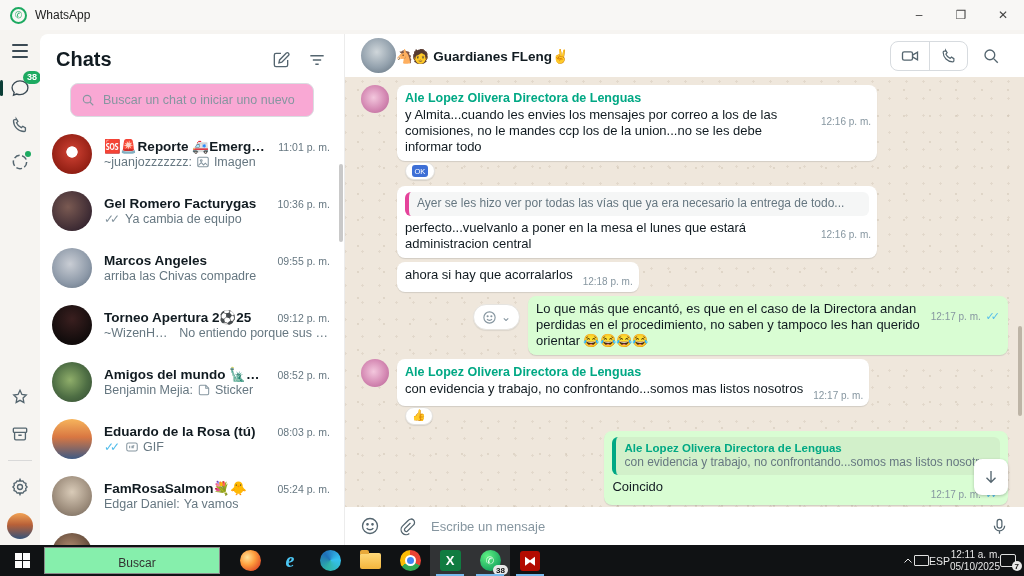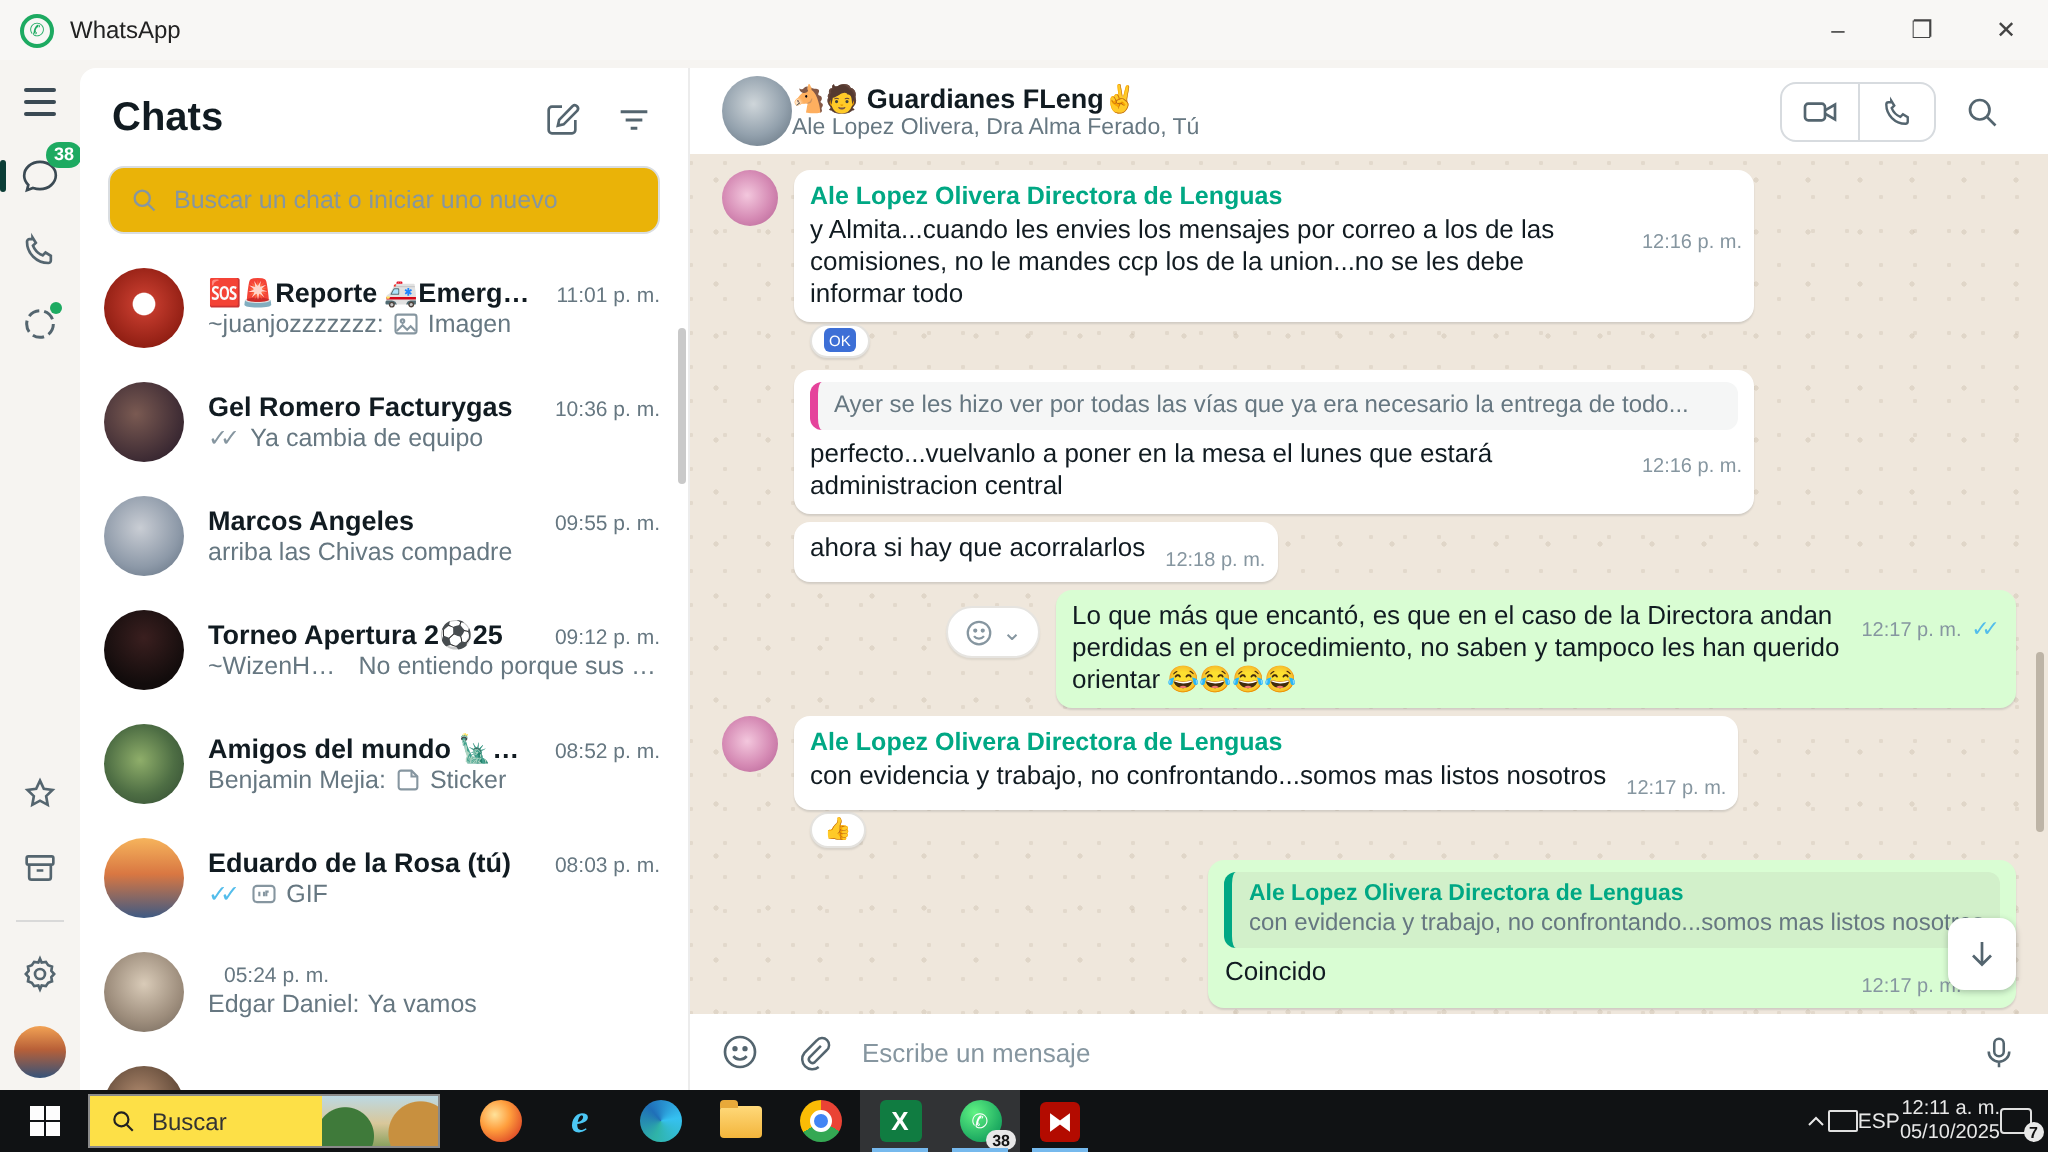--- a/index.html
+++ b/index.html
@@ -30,21 +30,21 @@
   .rail-avatar { width:26px; height:26px; border-radius:50%; background:linear-gradient(180deg,#f2a254 0%,#b86038 45%,#35537a 100%); }
   .menu-bars { display:flex; flex-direction:column; gap:4px; }
   .menu-bars i { display:block; width:16px; height:1.8px; background:#3b4a54; border-radius:1px; }
 
   
   .panel { width:305px; flex:0 0 auto; background:#fff; margin-top:4px; border-radius:8px 0 0 0;
            border-right:1px solid #ececec; display:flex; flex-direction:column; min-height:0; position:relative; }
   .panel-head { display:flex; align-items:center; padding:14px 16px 6px; }
   .panel-title { font-size:20px; font-weight:bold; color:#111b21; flex:1; }
   .panel-head .hic { width:22px; height:22px; margin-left:14px; color:#54656f; display:flex; align-items:center; justify-content:center; }
-  .search-box { margin:6px 14px 8px; height:34px; border:1px solid #d9dde1; border-radius:8px; background:#eab308;
+  .search-box { margin:6px 30px 8px; height:34px; border:1px solid #d9dde1; border-radius:8px; background:#f9a8d4;
                 display:flex; align-items:center; padding:0 10px; gap:8px; }
   .search-box svg { width:14px; height:14px; color:#8696a0; flex:0 0 auto; }
   .search-input { border:none; outline:none; flex:1; font-size:12.5px; color:#3b4a54; font-family:inherit; background:transparent; }
   .search-input::placeholder { color:#8696a0; }
   .rows { flex:1; overflow:hidden; position:relative; }
   .chat-row { height:57px; display:flex; align-items:center; padding:0 14px 0 12px; gap:12px; cursor:pointer; }
   .avatar { width:40px; height:40px; border-radius:50%; flex:0 0 auto; }
   .av0 { background:radial-gradient(circle at 50% 45%, #fff 18%, #c0392b 20%, #8e1d12 75%, #5f0e06 100%); }
   .av1 { background:radial-gradient(circle at 40% 40%, #7a5a52 0%, #3c2a33 70%, #241822 100%); }
   .av2 { background:radial-gradient(circle at 45% 40%, #c9cdd4 0%, #8d99a8 60%, #5c6b7c 100%); }
@@ -109,22 +109,22 @@
   .composer { height:38px; flex:0 0 auto; background:#fff; display:flex; align-items:center; padding:0 14px; gap:14px; }
   .comp-ic { width:22px; height:22px; color:#54656f; display:flex; align-items:center; justify-content:center; cursor:pointer; }
   .comp-input { flex:1; border:none; outline:none; font-size:13px; color:#3b4a54; font-family:inherit; }
   .comp-input::placeholder { color:#8696a0; }
 
   
   .taskbar { height:31px; flex:0 0 auto; background:#101214; display:flex; align-items:stretch; color:#e8e8e8; }
   .start { width:44px; display:flex; align-items:center; justify-content:center; }
   .win-logo { display:grid; grid-template-columns:7px 7px; grid-template-rows:7px 7px; gap:1px; }
   .win-logo i { background:#fdfdfd; }
-  .tb-search { width:176px; background:#fde047; display:flex; align-items:center; margin:2px 0; border:1px solid #8a8a8a;
-               color:#222; gap:8px; padding-left:10px; position:relative; overflow:hidden; }
+  .tb-search { width:176px; background:#86efac; display:flex; align-items:center; margin:2px 0; border:1px solid #8a8a8a;
+               color:#222; gap:8px; padding-left:10px; position:relative; overflow:hidden;flex-direction:column; }
   .tb-search svg { width:13px; height:13px; color:#222; }
   .tb-search-label { font-size:12px; color:#333; flex:1; }
   .tb-search-img { width:58px; height:100%; background:
       radial-gradient(circle at 20% 80%, #3f7a3a 0 28%, transparent 29%),
       radial-gradient(circle at 85% 75%, #c8903f 0 30%, transparent 31%),
       linear-gradient(180deg,#bcd9e4 0%,#d9c79a 55%,#8aa15f 100%); }
   .tb-apps { display:flex; align-items:stretch; margin-left:10px; }
   .tb-app { width:40px; display:flex; align-items:center; justify-content:center; position:relative; }
   .tb-app.active { background:rgba(255,255,255,.14); }
   .tb-app.open::after { content:""; position:absolute; bottom:0; left:6px; right:6px; height:2px; background:#76b9ed; }
@@ -332,20 +332,21 @@
                   </svg>
                 </span>
                 <span class="cprev">GIF</span>
               </div>
             </div>
           </div>
           <div class="chat-row">
             <div class="avatar av6"></div>
             <div class="crm">
               <div class="crt">
+                <span class="cname">FamRosaSalmon💐🐥</span>
                 <span class="ctime">05:24 p. m.</span>
               </div>
               <div class="crb">
                 <span class="cprev" style="flex:0 1 auto">Edgar Daniel:</span>
                 <span class="cprev">Ya vamos</span>
               </div>
             </div>
           </div>
           <div class="chat-row">
             <div class="avatar av7"></div>
@@ -360,21 +361,20 @@
           </div>
         </div>
       <div class="list-scrollbar" style="top:130px"></div>
     </div>
 
     <div class="main">
       <div class="chat-head">
         <div class="group-avatar"></div>
         <div class="chat-head-meta">
           <div class="chat-title">🐴🧑 Guardianes  FLeng✌️</div>
-          <div class="chat-sub">Ale Lopez Olivera, Dra Alma Ferado, Tú</div>
         </div>
         <div class="call-group">
           <div class="call-btn">
             <svg viewBox="0 0 24 24" fill="none" stroke="currentColor" stroke-width="1.6" width="20" height="20">
                 <rect x="3" y="7" width="12" height="10" rx="2"></rect>
                 <path d="M15 11l6-3.5v9L15 13"></path>
               </svg>
           </div>
           <div class="call-btn">
             <svg viewBox="0 0 24 24" fill="none" stroke="currentColor" stroke-width="1.6" width="18" height="18">

